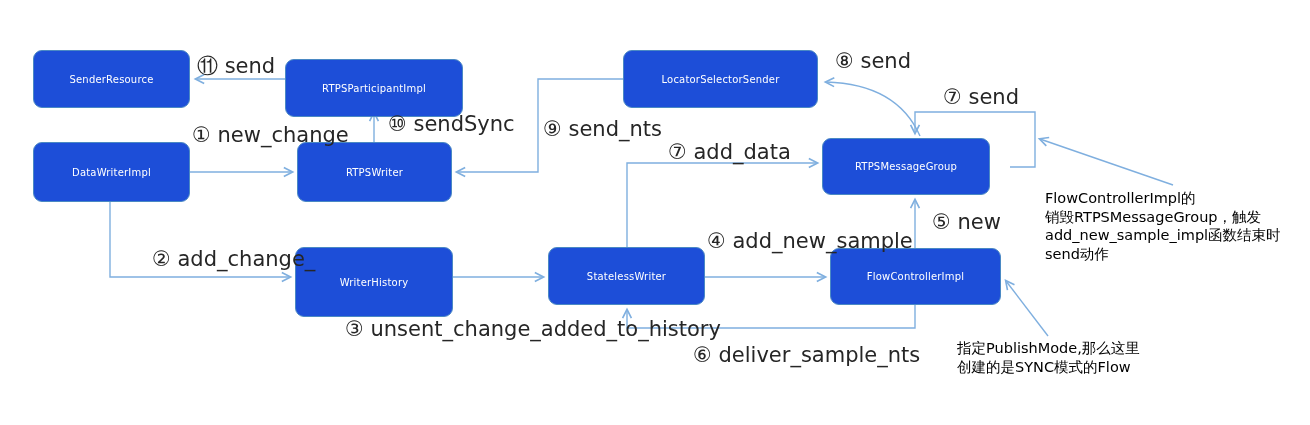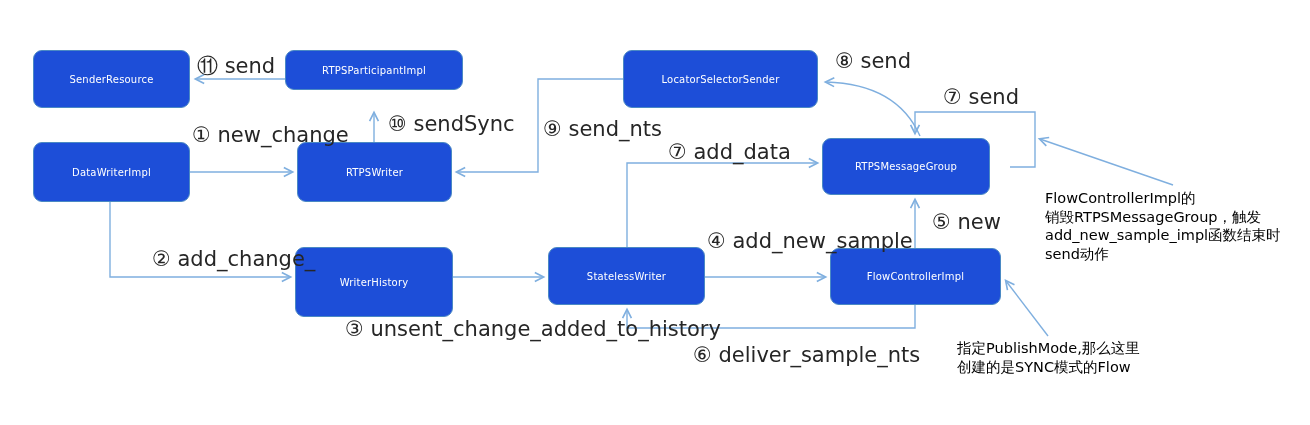--- a/index.html
+++ b/index.html
@@ -45,21 +45,21 @@
       <path marker-end="url(#arr)" d="M705 277 L825 277"></path>
       <path marker-end="url(#arr)" d="M915 305 L915 328 L627 328 L627 310"></path>
       <path marker-end="url(#arr)" d="M1173 185 L1040 139"></path>
       <path marker-end="url(#arr)" d="M1048 336 L1006 281"></path>
     </g>
   </svg>
 
   <div class="node" style="left:33px;top:50px;width:157px;height:58px">
     <span>SenderResource</span>
   </div>
-  <div class="node" style="left:285px;top:50px;width:178px;height:40px">
+  <div class="node" style="left:285px;top:59px;width:178px;height:58px">
     <span>RTPSParticipantImpl</span>
   </div>
   <div class="node" style="left:623px;top:50px;width:195px;height:58px">
     <span>LocatorSelectorSender</span>
   </div>
   <div class="node" style="left:33px;top:142px;width:157px;height:60px">
     <span>DataWriterImpl</span>
   </div>
   <div class="node" style="left:297px;top:142px;width:155px;height:60px">
     <span>RTPSWriter</span>

